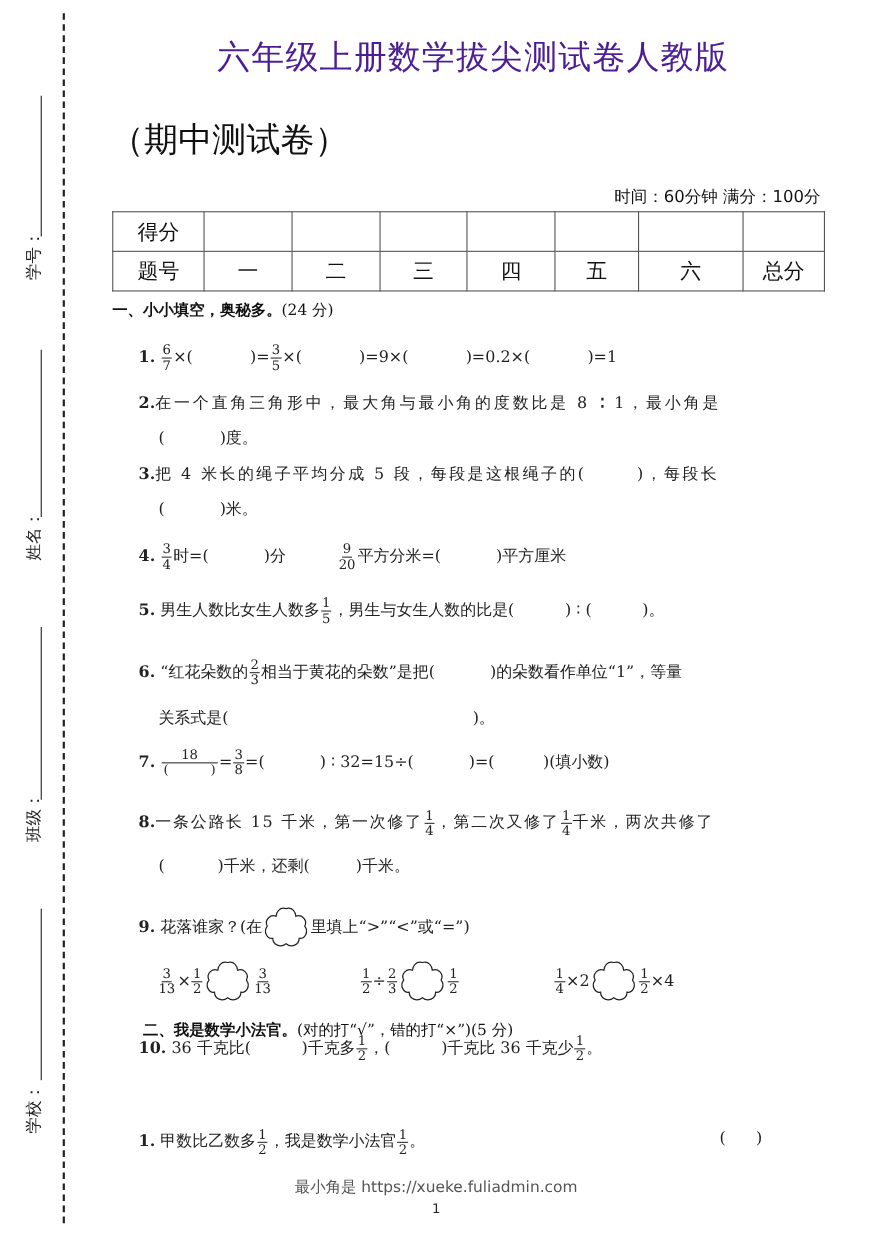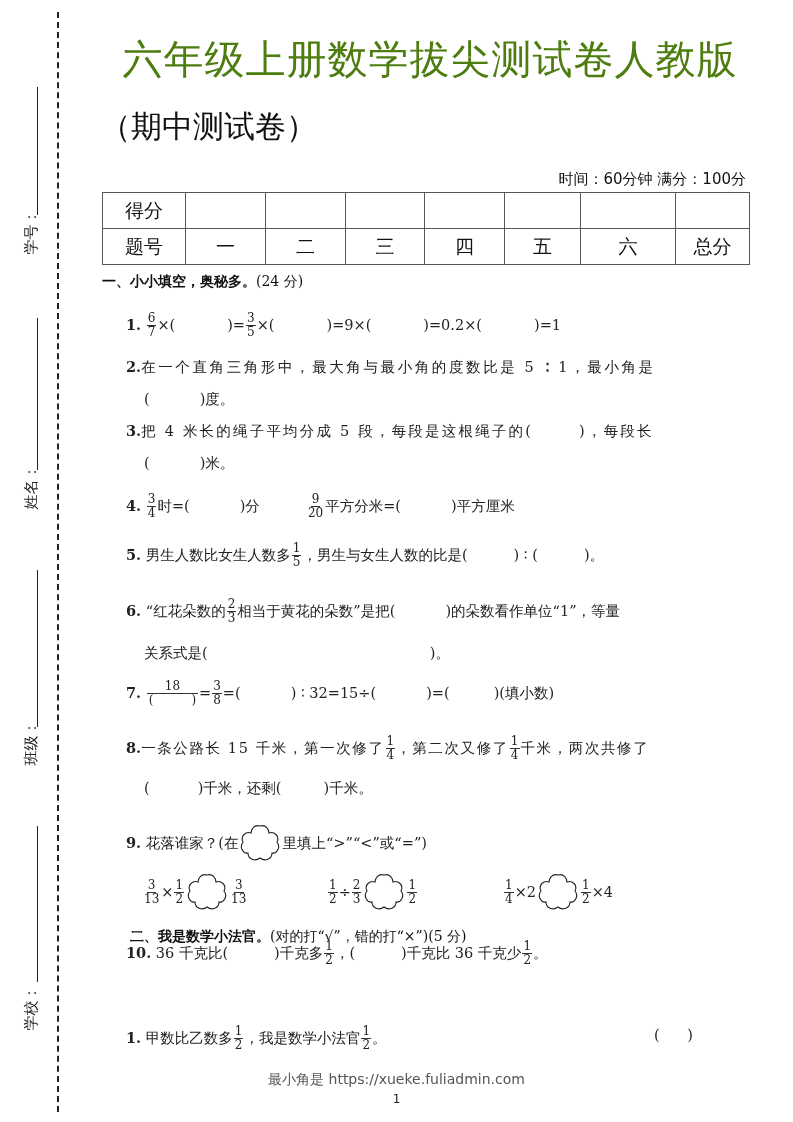--- a/index.html
+++ b/index.html
@@ -18,22 +18,22 @@
   .bind-label {
     position: absolute; left: 18px; width: 26px;
     font-family: "DejaVu Sans", sans-serif; font-size: 15px; color: #222;
     transform: rotate(-90deg); transform-origin: center center;
     white-space: nowrap; text-align: center;
   }
 
   
   .title {
     position: absolute; left: 100px; width: 660px; top: 32px; text-align: center;
-    font-family: "DejaVu Sans", sans-serif; font-size: 40px; font-weight: normal;
-    letter-spacing: 1px; color: #4d7c0f;
+    font-family: "DejaVu Sans", sans-serif; font-size: 30px; font-weight: normal;
+    letter-spacing: 1px; color: #4c1d95;
   }
   .subtitle {
     position: absolute; left: 100px; width: 660px; top: 106px; text-align: left;
     font-family: Liberation Sans, sans-serif; font-size: 31px; color: #111;
   }
   .meta {
     position: absolute; right: 47px; top: 170px;
     font-family: "DejaVu Sans", sans-serif; font-size: 15px; color: #111;
   }
 
@@ -136,21 +136,21 @@
   <span class="frac">
       <span class="n">6</span>
       <span class="d">7</span>
     </span><span>×(</span><span class="sp" style="width:52px;"></span><span>)=</span><span class="frac">
       <span class="n">3</span>
       <span class="d">5</span>
     </span><span>×(</span><span class="sp" style="width:52px;"></span><span>)=9×(</span><span class="sp" style="width:52px;"></span><span>)=0.2×(</span><span class="sp" style="width:52px;"></span><span>)=1</span>
 </div>
 
 <div class="q" style="top:357px;letter-spacing:2.6px;">
-  <span class="num" style="letter-spacing:0;">2.</span><span>在一个直角三角形中，最大角与最小角的度数比是 5 ∶ 1，最小角是</span>
+  <span class="num" style="letter-spacing:0;">2.</span><span>在一个直角三角形中，最大角与最小角的度数比是 8 ∶ 1，最小角是</span>
 </div>
 <div class="q2" style="top:389px;">
   <span>(</span><span class="sp" style="width:50px;"></span><span>)度。</span>
 </div>
 
 <div class="q" style="top:421px;letter-spacing:2.2px;">
   <span class="num" style="letter-spacing:0;">3.</span><span>把 4 米长的绳子平均分成 5 段，每段是这根绳子的(</span><span class="sp" style="width:46px;"></span><span>)，每段长</span>
 </div>
 <div class="q2" style="top:453px;">
   <span>(</span><span class="sp" style="width:50px;"></span><span>)米。</span>

